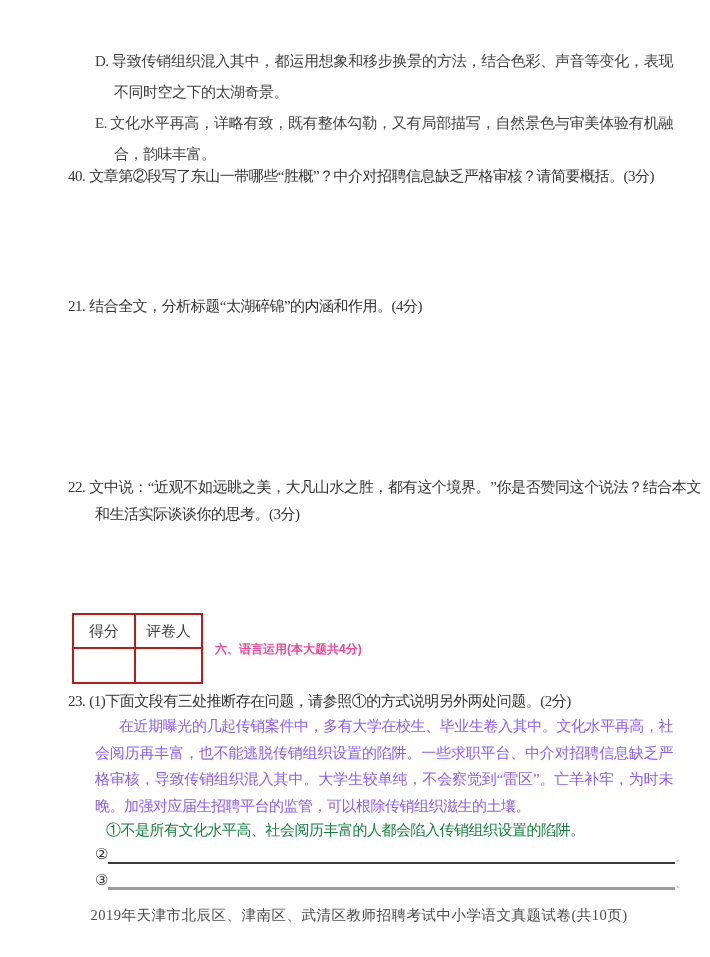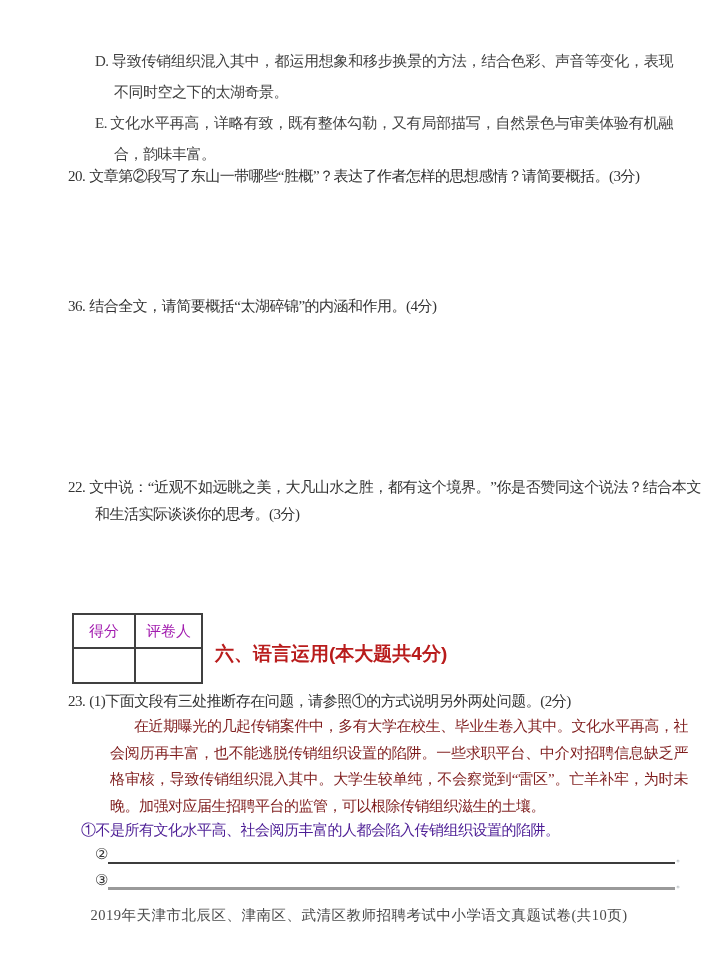--- a/index.html
+++ b/index.html
@@ -24,44 +24,44 @@
        text-align:justify; padding-left:27px; text-indent:-27px; }
   .q .num { margin-right:4px; }
   #q20 { top:163px; }
   #q21 { top:293px; }
   #q22 { top:474px; }
   #q23 { top:688px; line-height:26px; }
 
   
   .score-table { position:absolute; left:72px; top:613px; border-collapse:collapse; }
   .score-table td {
-    border:2px solid #404040;
+    border:2px solid #b91c1c;
     text-align:center; vertical-align:middle;
     font-family:"Liberation Sans","DejaVu Sans",sans-serif;
-    font-size:15px; color:#a21caf; letter-spacing:0;
+    font-size:15px; color:#404040; letter-spacing:0;
   }
   .score-table .hdr td { height:30px; }
   .score-table .empty td { height:31px; }
   .score-table td.c1 { width:58px; }
   .score-table td.c2 { width:63px; }
 
   
   .section-title {
     position:absolute; left:215px; top:641px;
     font-family:"Liberation Sans","DejaVu Sans",sans-serif;
-    font-weight:bold; font-size:19px; color:#b91c1c; letter-spacing:0;
+    font-weight:bold; font-size:12px; color:#ec4899; letter-spacing:0;
   }
 
   
   .passage {
-    position:absolute; left:110px; top:713px; width:578px;
+    position:absolute; left:95px; top:713px; width:578px;
     line-height:26.5px; text-align:justify; text-indent:24px;
-    color:#7f1d1d;
+    color:#8b5cf6;
   }
-  .item1 { position:absolute; left:81px; top:820px; width:578px; line-height:20px; color:#4c1d95; }
+  .item1 { position:absolute; left:106px; top:820px; width:578px; line-height:20px; color:#15803d; }
 
   
   .blank-row { position:absolute; left:95px; width:592px; display:flex; align-items:flex-end; height:21px; }
   #blank2 { top:843px; }
   #blank3 { top:869px; }
   .blank-row .lbl { line-height:20px; color:#383838; flex:0 0 auto; }
   .blank-row .rule { flex:1 1 auto; }
   #blank2 .rule { border-bottom:2px solid #3c3c3c; }
   #blank3 .rule { border-bottom:3px solid #9a9a9a; }
   .blank-row .punct { flex:0 0 auto; font-size:12px; color:#9fa8ad; line-height:14px; margin-left:1px; }
@@ -80,25 +80,25 @@
   <div class="opt-block">
     <div class="opt">
       <span class="num">D.</span><span>导致传销组织混入其中，都运用想象和移步换景的方法，结合色彩、声音等变化，表现不同时空之下的太湖奇景。</span>
     </div>
     <div class="opt">
       <span class="num">E.</span><span>文化水平再高，详略有致，既有整体勾勒，又有局部描写，自然景色与审美体验有机融合，韵味丰富。</span>
     </div>
   </div>
 
   <div class="q" id="q20">
-    <span class="num">20.</span><span>文章第②段写了东山一带哪些“胜概”？表达了作者怎样的思想感情？请简要概括。(3分)</span>
+    <span class="num">40.</span><span>文章第②段写了东山一带哪些“胜概”？中介对招聘信息缺乏严格审核？请简要概括。(3分)</span>
   </div>
 
   <div class="q" id="q21">
-    <span class="num">36.</span><span>结合全文，请简要概括“太湖碎锦”的内涵和作用。(4分)</span>
+    <span class="num">21.</span><span>结合全文，分析标题“太湖碎锦”的内涵和作用。(4分)</span>
   </div>
 
   <div class="q" id="q22">
     <span class="num">22.</span><span>文中说：“近观不如远眺之美，大凡山水之胜，都有这个境界。”你是否赞同这个说法？结合本文和生活实际谈谈你的思考。(3分)</span>
   </div>
 
   <table class="score-table">
     <tbody>
       <tr class="hdr">
         <td class="c1">得分</td>

